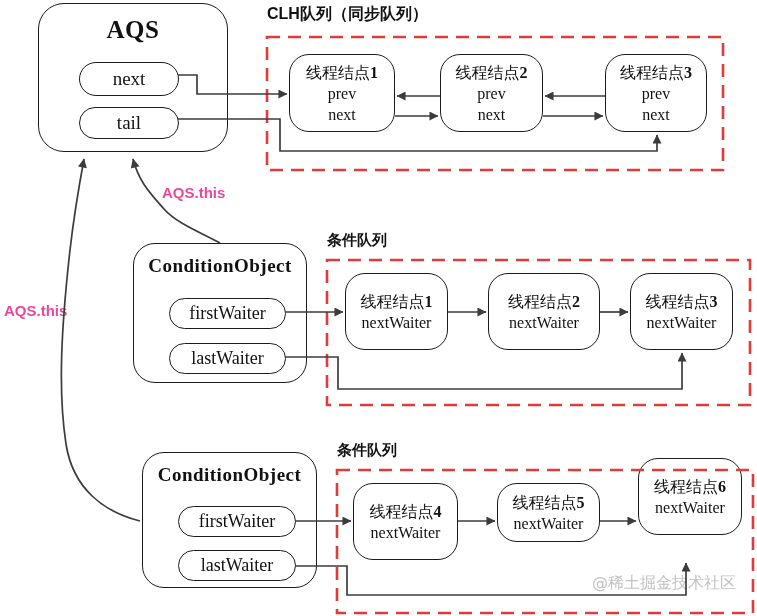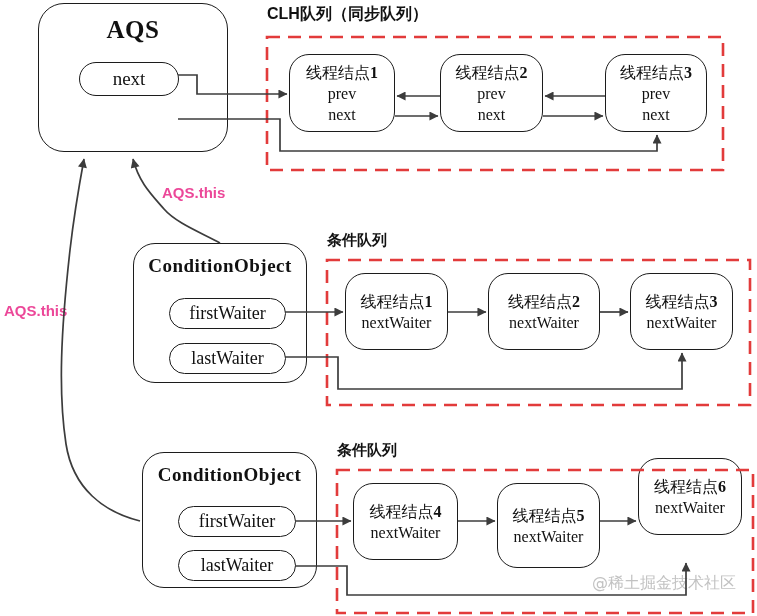--- a/index.html
+++ b/index.html
@@ -44,20 +44,23 @@
 </style>
 </head>
 <body>
 
 <div id="canvas">
 
   <div class="box" id="aqs-box" style="left:38px;top:3px;width:190px;height:149px;">
     <div class="box-title" style="font-size:25px;padding-top:12px;">AQS</div>
     <div class="pill" style="left:40px;top:58px;width:100px;height:34px;">
       <span>next</span>
+    </div>
+    <div class="pill" style="left:40px;top:103px;width:100px;height:32px;">
+      <span>tail</span>
     </div>
   </div>
 
   <div class="queue-title" style="left:267px;top:4px;width:456px;font-size:16px;">CLH队列（同步队列）</div>
 
   <div class="qnode" style="left:289px;top:54px;width:106px;height:78px;">
     <div class="qnode-title"><span>线程结点</span><span class="b">1</span></div>
     <div>prev</div>
     <div>next</div>
   </div>
@@ -109,21 +112,21 @@
       <span>lastWaiter</span>
     </div>
   </div>
 
   <div class="queue-title" style="left:337px;top:441px;width:416px;font-size:15px;">条件队列</div>
 
   <div class="qnode" style="left:353px;top:483px;width:105px;height:77px;">
     <div class="qnode-title"><span>线程结点</span><span class="b">4</span></div>
     <div>nextWaiter</div>
   </div>
-  <div class="qnode" style="left:497px;top:483px;width:103px;height:85px;">
+  <div class="qnode" style="left:497px;top:483px;width:103px;height:59px;">
     <div class="qnode-title"><span>线程结点</span><span class="b">5</span></div>
     <div>nextWaiter</div>
   </div>
   <div class="qnode" style="left:638px;top:458px;width:104px;height:77px;">
     <div class="qnode-title"><span>线程结点</span><span class="b">6</span></div>
     <div>nextWaiter</div>
   </div>
 
   <div id="watermark">@稀土掘金技术社区</div>
 

